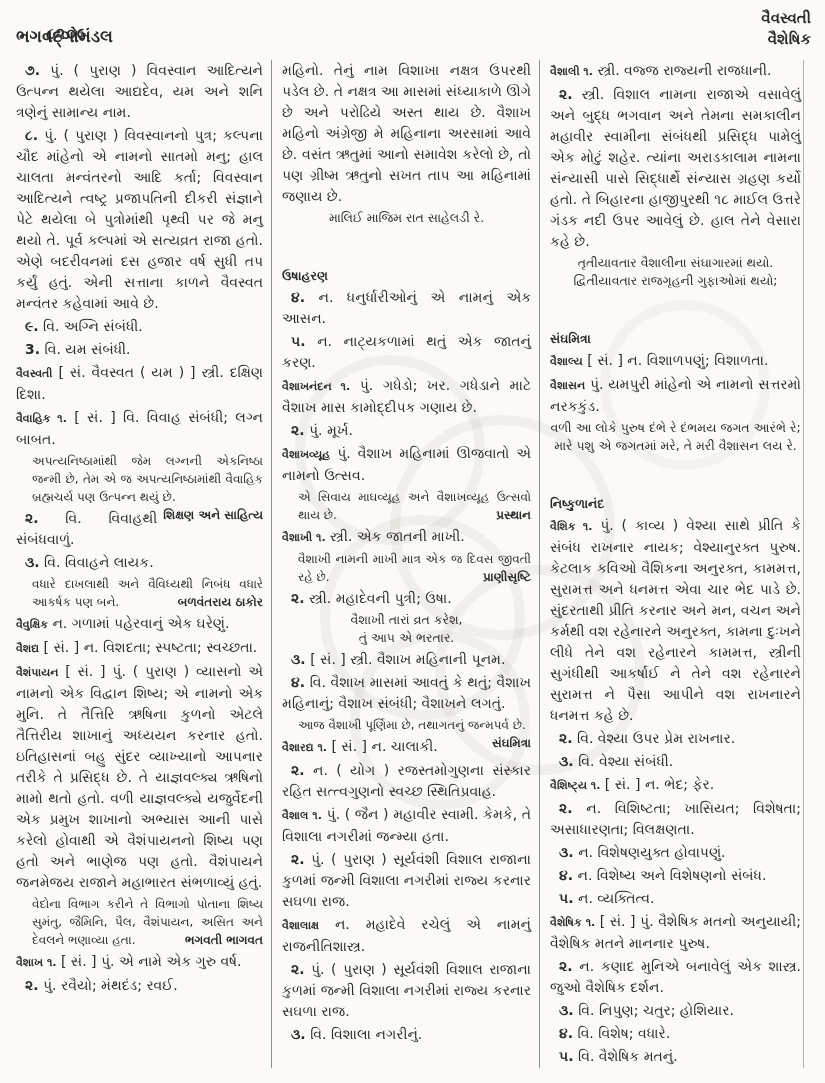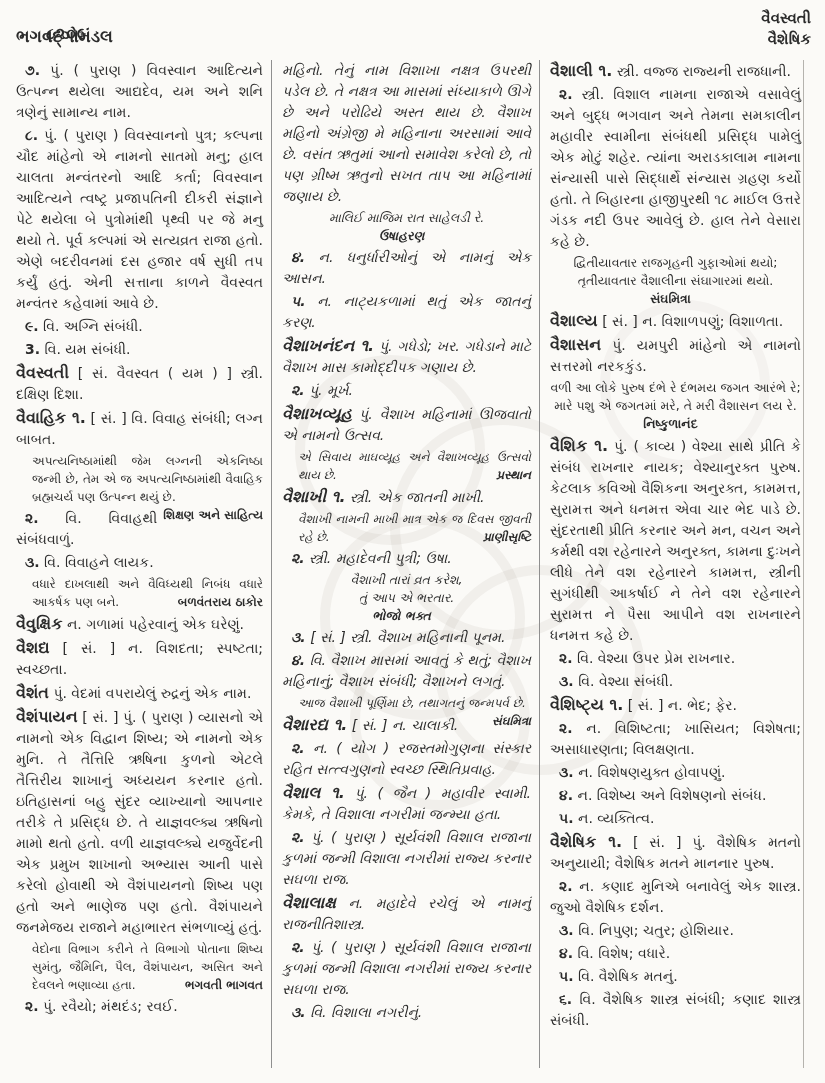--- a/index.html
+++ b/index.html
@@ -18,37 +18,37 @@
   .page-title  { position: absolute; left: 0; right: 0; top: 26px; text-align: left; font-size: 17px; font-weight: bold; }
   .guide-words { position: absolute; right: 14px; top: 8px; text-align: right; font-weight: bold; font-size: 15px; line-height: 21px; }
 
   
   .columns {
     position: absolute; top: 60px; left: 16px; width: 788px; height: 1008px;
     display: flex; z-index: 1;
   }
   .column { width: 250px; padding-right: 8px; overflow: hidden; }
   .column + .column { border-left: 1px solid #8f8f8f; padding-left: 10px; }
-  .column:nth-child(2) { width: 252px; font-style: italic; }
+  .column:nth-child(2) { width: 252px; }
   .column:nth-child(3) { width: 254px; padding-right: 2px; border-right: 1px solid #b5b3ae; }
 
   .column p { margin: 0 0 2px 0; font-size: 14px; line-height: 21px; text-align: justify; }
   .sense { text-indent: 9px; }
   .sense .num { font-weight: bold; }
   .cont {}
   .entry { text-indent: 0; }
-  .entry .head { font-weight: bold; font-size: 16px; }
+  .entry .head { font-weight: bold; font-size: 11px; }
   .quote {
     margin: 1px 0 2px 16px !important;
     font-size: 12px !important; line-height: 18px !important;
   }
   .quote .source { float: right; font-weight: bold; padding-left: 6px; }
   .verse { text-align: center !important; font-size: 12.5px !important; line-height: 18px !important; margin: 1px 0 2px 0 !important; }
   .verse .vline { display: block; }
-  .verse .source { display: block; text-align: center; font-weight: bold; padding-right: 10px; }
+  .verse .source { display: block; text-align: left; font-weight: bold; padding-right: 10px; margin-top: 40px; }
 
   
   .watermark { position: absolute; z-index: 0; left: 0; top: 0; }
   .wm-circle { position: absolute; border-radius: 50%; border: 10px solid rgba(110,105,92,0.07); }
   .wm1 { left: 295px; top: 355px; width: 170px; height: 170px; }
   .wm2 { left: 390px; top: 415px; width: 205px; height: 205px; }
   .wm3 { left: 320px; top: 515px; width: 185px; height: 185px; }
   .wm4 { left: 435px; top: 565px; width: 190px; height: 190px; }
   .wm5 { left: 350px; top: 630px; width: 160px; height: 160px; }
   .wm6 { left: 600px; top: 300px; width: 150px; height: 150px; border-color: rgba(110,105,92,0.05); }
@@ -83,62 +83,61 @@
         <p class="sense"><span class="num">૯.</span> <span>વિ. અગ્નિ સંબંધી.</span></p>
         <p class="sense"><span class="num">3.</span> <span>વિ. યમ સંબંધી.</span></p>
         <p class="entry"><span class="head">વૈવસ્વતી</span> <span>[ સં. વૈવસ્વત ( યમ ) ] સ્ત્રી. દક્ષિણ દિશા.</span></p>
         <p class="entry"><span class="head">વૈવાહિક ૧.</span> <span>[ સં. ] વિ. વિવાહ સંબંધી; લગ્ન બાબત.</span></p>
         <p class="quote"><span class="qtext">અપત્યનિષ્ઠામાંથી જેમ લગ્નની એકનિષ્ઠા જન્મી છે, તેમ એ જ અપત્યનિષ્ઠામાંથી વૈવાહિક બ્રહ્મચર્ય પણ ઉત્પન્ન થયું છે. </span><span class="source">શિક્ષણ અને સાહિત્ય</span></p>
         <p class="sense"><span class="num">૨.</span> <span>વિ. વિવાહથી સંબંધવાળું.</span></p>
         <p class="sense"><span class="num">૩.</span> <span>વિ. વિવાહને લાયક.</span></p>
         <p class="quote"><span class="qtext">વધારે દાખલાથી અને વૈવિધ્યથી નિબંધ વધારે આકર્ષક પણ બને. </span><span class="source">બળવંતરાય ઠાકોર</span></p>
         <p class="entry"><span class="head">વૈવુક્ષિક</span> <span>ન. ગળામાં પહેરવાનું એક ઘરેણું.</span></p>
         <p class="entry"><span class="head">વૈશદ્ય</span> <span>[ સં. ] ન. વિશદતા; સ્પષ્ટતા; સ્વચ્છતા.</span></p>
-        <p class="entry"><span class="head">વૈશંત</span> <span>પું. વેદમાં વપરાયેલું રુદ્રનું એક નામ.</span></p>
         <p class="entry"><span class="head">વૈશંપાયન</span> <span>[ સં. ] પું. ( પુરાણ ) વ્યાસનો એ નામનો એક વિદ્વાન શિષ્ય; એ નામનો એક મુનિ. તે તૈત્તિરિ ઋષિના કુળનો એટલે તૈત્તિરીય શાખાનું અધ્યયન કરનાર હતો. ઇતિહાસનાં બહુ સુંદર વ્યાખ્યાનો આપનાર તરીકે તે પ્રસિદ્ધ છે. તે યાજ્ઞવલ્ક્ય ઋષિનો મામો થતો હતો. વળી યાજ્ઞવલ્ક્યે યજુર્વેદની એક પ્રમુખ શાખાનો અભ્યાસ આની પાસે કરેલો હોવાથી એ વૈશંપાયનનો શિષ્ય પણ હતો અને ભાણેજ પણ હતો. વૈશંપાયને જનમેજય રાજાને મહાભારત સંભળાવ્યું હતું.</span></p>
         <p class="quote"><span class="qtext">વેદોના વિભાગ કરીને તે વિભાગો પોતાના શિષ્ય સુમંતુ, જૈમિનિ, પૈલ, વૈશંપાયન, અસિત અને દેવલને ભણાવ્યા હતા. </span><span class="source">ભગવતી ભાગવત</span></p>
+        <p class="entry"><span class="head">વૈશાખ ૧.</span> <span>[ સં. ] પું. એ નામે એક ગુરુ વર્ષ.</span></p>
         <p class="sense"><span class="num">૨.</span> <span>પું. રવૈયો; મંથદંડ; રવઈ.</span></p>
       </div>
     <div class="column">
         <p class="cont"><span>મહિનો. તેનું નામ વિશાખા નક્ષત્ર ઉપરથી પડેલ છે. તે નક્ષત્ર આ માસમાં સંધ્યાકાળે ઊગે છે અને પરોઢિયે અસ્ત થાય છે. વૈશાખ મહિનો અંગ્રેજી મે મહિનાના અરસામાં આવે છે. વસંત ઋતુમાં આનો સમાવેશ કરેલો છે, તો પણ ગ્રીષ્મ ઋતુનો સખત તાપ આ મહિનામાં જણાય છે.</span></p>
         <p class="verse">
           <span class="vline">માલિઈ માજિમ રાત સાહેલડી રે.</span>
           <span class="source">ઉષાહરણ</span>
         </p>
         <p class="sense"><span class="num">૪.</span> <span>ન. ધનુર્ધારીઓનું એ નામનું એક આસન.</span></p>
         <p class="sense"><span class="num">૫.</span> <span>ન. નાટ્યકળામાં થતું એક જાતનું કરણ.</span></p>
         <p class="entry"><span class="head">વૈશાખનંદન ૧.</span> <span>પું. ગધેડો; ખર. ગધેડાને માટે વૈશાખ માસ કામોદ્દીપક ગણાય છે.</span></p>
         <p class="sense"><span class="num">૨.</span> <span>પું. મૂર્ખ.</span></p>
         <p class="entry"><span class="head">વૈશાખવ્યૂહ</span> <span>પું. વૈશાખ મહિનામાં ઊજવાતો એ નામનો ઉત્સવ.</span></p>
         <p class="quote"><span class="qtext">એ સિવાય માઘવ્યૂહ અને વૈશાખવ્યૂહ ઉત્સવો થાય છે. </span><span class="source">પ્રસ્થાન</span></p>
         <p class="entry"><span class="head">વૈશાખી ૧.</span> <span>સ્ત્રી. એક જાતની માખી.</span></p>
         <p class="quote"><span class="qtext">વૈશાખી નામની માખી માત્ર એક જ દિવસ જીવતી રહે છે. </span><span class="source">પ્રાણીસૃષ્ટિ</span></p>
         <p class="sense"><span class="num">૨.</span> <span>સ્ત્રી. મહાદેવની પુત્રી; ઉષા.</span></p>
         <p class="verse">
           <span class="vline">વૈશાખી તારાં વ્રત કરેશ,</span>
           <span class="vline">તું આપ એ ભરતાર.</span>
-          <span class="source">ભોજો ભક્ત</span>
         </p>
         <p class="sense"><span class="num">૩.</span> <span>[ સં. ] સ્ત્રી. વૈશાખ મહિનાની પૂનમ.</span></p>
         <p class="sense"><span class="num">૪.</span> <span>વિ. વૈશાખ માસમાં આવતું કે થતું; વૈશાખ મહિનાનું; વૈશાખ સંબંધી; વૈશાખને લગતું.</span></p>
         <p class="quote"><span class="qtext">આજ વૈશાખી પૂર્ણિમા છે, તથાગતનું જન્મપર્વ છે. </span><span class="source">સંઘમિત્રા</span></p>
         <p class="entry"><span class="head">વૈશારદ્ય ૧.</span> <span>[ સં. ] ન. ચાલાકી.</span></p>
         <p class="sense"><span class="num">૨.</span> <span>ન. ( યોગ ) રજસ્તમોગુણના સંસ્કાર રહિત સત્ત્વગુણનો સ્વચ્છ સ્થિતિપ્રવાહ.</span></p>
         <p class="entry"><span class="head">વૈશાલ ૧.</span> <span>પું. ( જૈન ) મહાવીર સ્વામી. કેમકે, તે વિશાલા નગરીમાં જન્મ્યા હતા.</span></p>
         <p class="sense"><span class="num">૨.</span> <span>પું. ( પુરાણ ) સૂર્યવંશી વિશાલ રાજાના કુળમાં જન્મી વિશાલા નગરીમાં રાજ્ય કરનાર સઘળા રાજ.</span></p>
         <p class="entry"><span class="head">વૈશાલાક્ષ</span> <span>ન. મહાદેવે રચેલું એ નામનું રાજનીતિશાસ્ત્ર.</span></p>
         <p class="sense"><span class="num">૨.</span> <span>પું. ( પુરાણ ) સૂર્યવંશી વિશાલ રાજાના કુળમાં જન્મી વિશાલા નગરીમાં રાજ્ય કરનાર સઘળા રાજ.</span></p>
         <p class="sense"><span class="num">૩.</span> <span>વિ. વિશાલા નગરીનું.</span></p>
       </div>
     <div class="column">
         <p class="entry"><span class="head">વૈશાલી ૧.</span> <span>સ્ત્રી. વજ્જ રાજ્યની રાજધાની.</span></p>
         <p class="sense"><span class="num">૨.</span> <span>સ્ત્રી. વિશાલ નામના રાજાએ વસાવેલું અને બુદ્ધ ભગવાન અને તેમના સમકાલીન મહાવીર સ્વામીના સંબંધથી પ્રસિદ્ધ પામેલું એક મોટું શહેર. ત્યાંના અરાડકાલામ નામના સંન્યાસી પાસે સિદ્ધાર્થે સંન્યાસ ગ્રહણ કર્યો હતો. તે બિહારના હાજીપુરથી ૧૮ માઈલ ઉત્તરે ગંડક નદી ઉપર આવેલું છે. હાલ તેને વેસારા કહે છે.</span></p>
         <p class="verse">
+          <span class="vline">તૃતીયાવતાર વૈશાલીના સંઘાગારમાં થયો.</span>
           <span class="vline">દ્વિતીયાવતાર રાજગૃહની ગુફાઓમાં થયો;</span>
-          <span class="vline">તૃતીયાવતાર વૈશાલીના સંઘાગારમાં થયો.</span>
           <span class="source">સંઘમિત્રા</span>
         </p>
         <p class="entry"><span class="head">વૈશાલ્ય</span> <span>[ સં. ] ન. વિશાળપણું; વિશાળતા.</span></p>
         <p class="entry"><span class="head">વૈશાસન</span> <span>પું. યમપુરી માંહેનો એ નામનો સત્તરમો નરકકુંડ.</span></p>
         <p class="verse">
           <span class="vline">વળી આ લોકે પુરુષ દંભે રે દંભમય જગત આરંભે રે;</span>
           <span class="vline">મારે પશુ એ જગતમાં મરે, તે મરી વૈશાસન લય રે.</span>
           <span class="source">નિષ્કુળાનંદ</span>
         </p>
         <p class="entry"><span class="head">વૈશિક ૧.</span> <span>પું. ( કાવ્ય ) વેશ્યા સાથે પ્રીતિ કે સંબંધ રાખનાર નાયક; વેશ્યાનુરક્ત પુરુષ. કેટલાક કવિઓ વૈશિકના અનુરક્ત, કામમત્ત, સુરામત્ત અને ધનમત્ત એવા ચાર ભેદ પાડે છે. સુંદરતાથી પ્રીતિ કરનાર અને મન, વચન અને કર્મથી વશ રહેનારને અનુરક્ત, કામના દુઃખને લીધે તેને વશ રહેનારને કામમત્ત, સ્ત્રીની સુગંધીથી આકર્ષાઈ ને તેને વશ રહેનારને સુરામત્ત ને પૈસા આપીને વશ રાખનારને ધનમત્ત કહે છે.</span></p>

